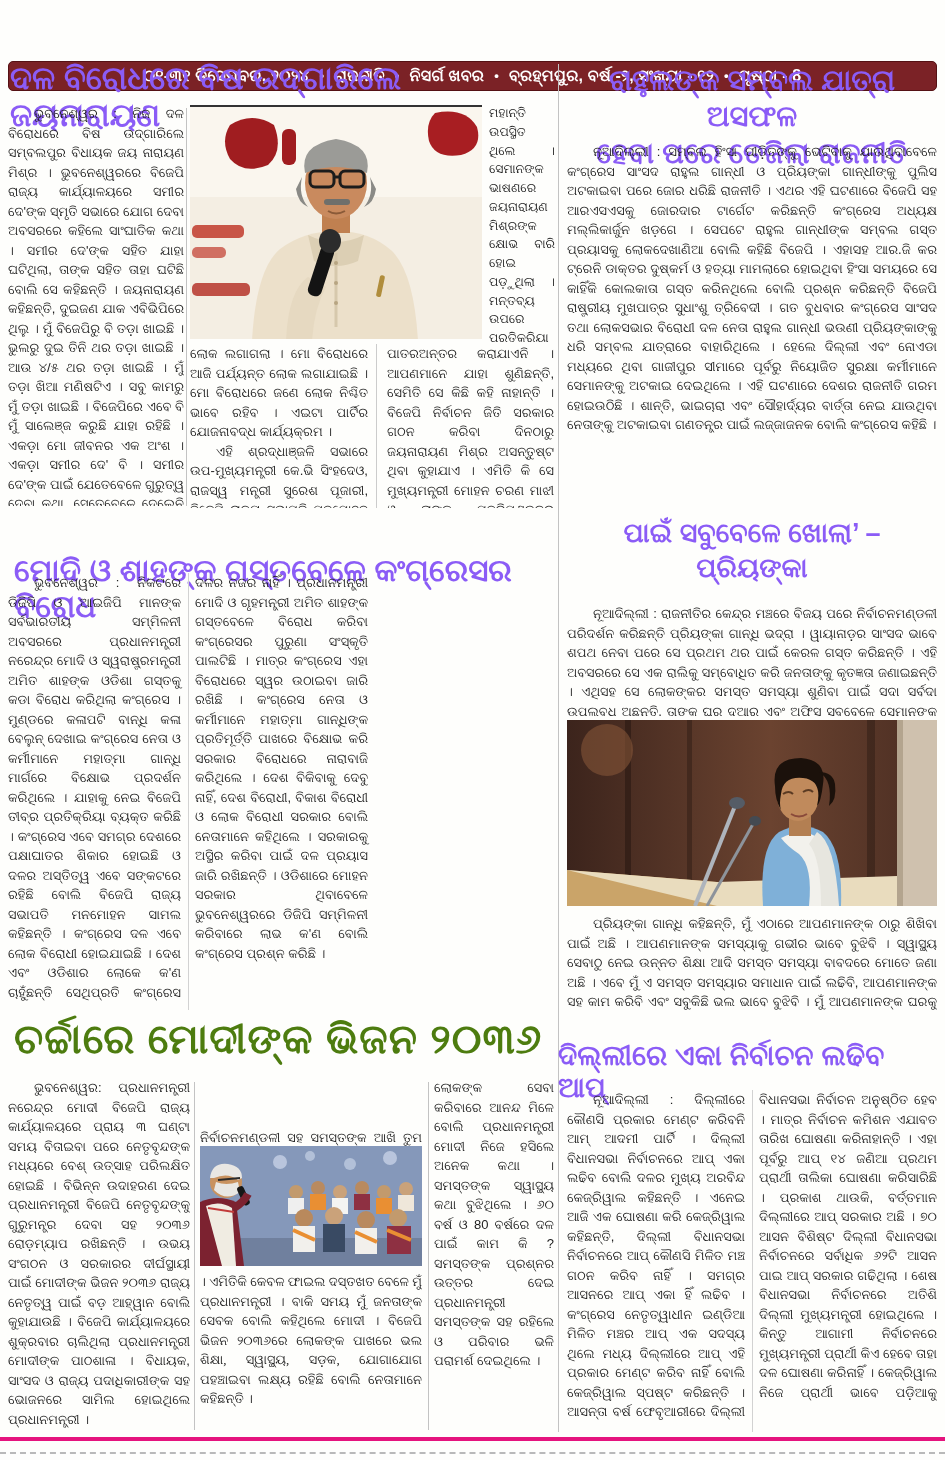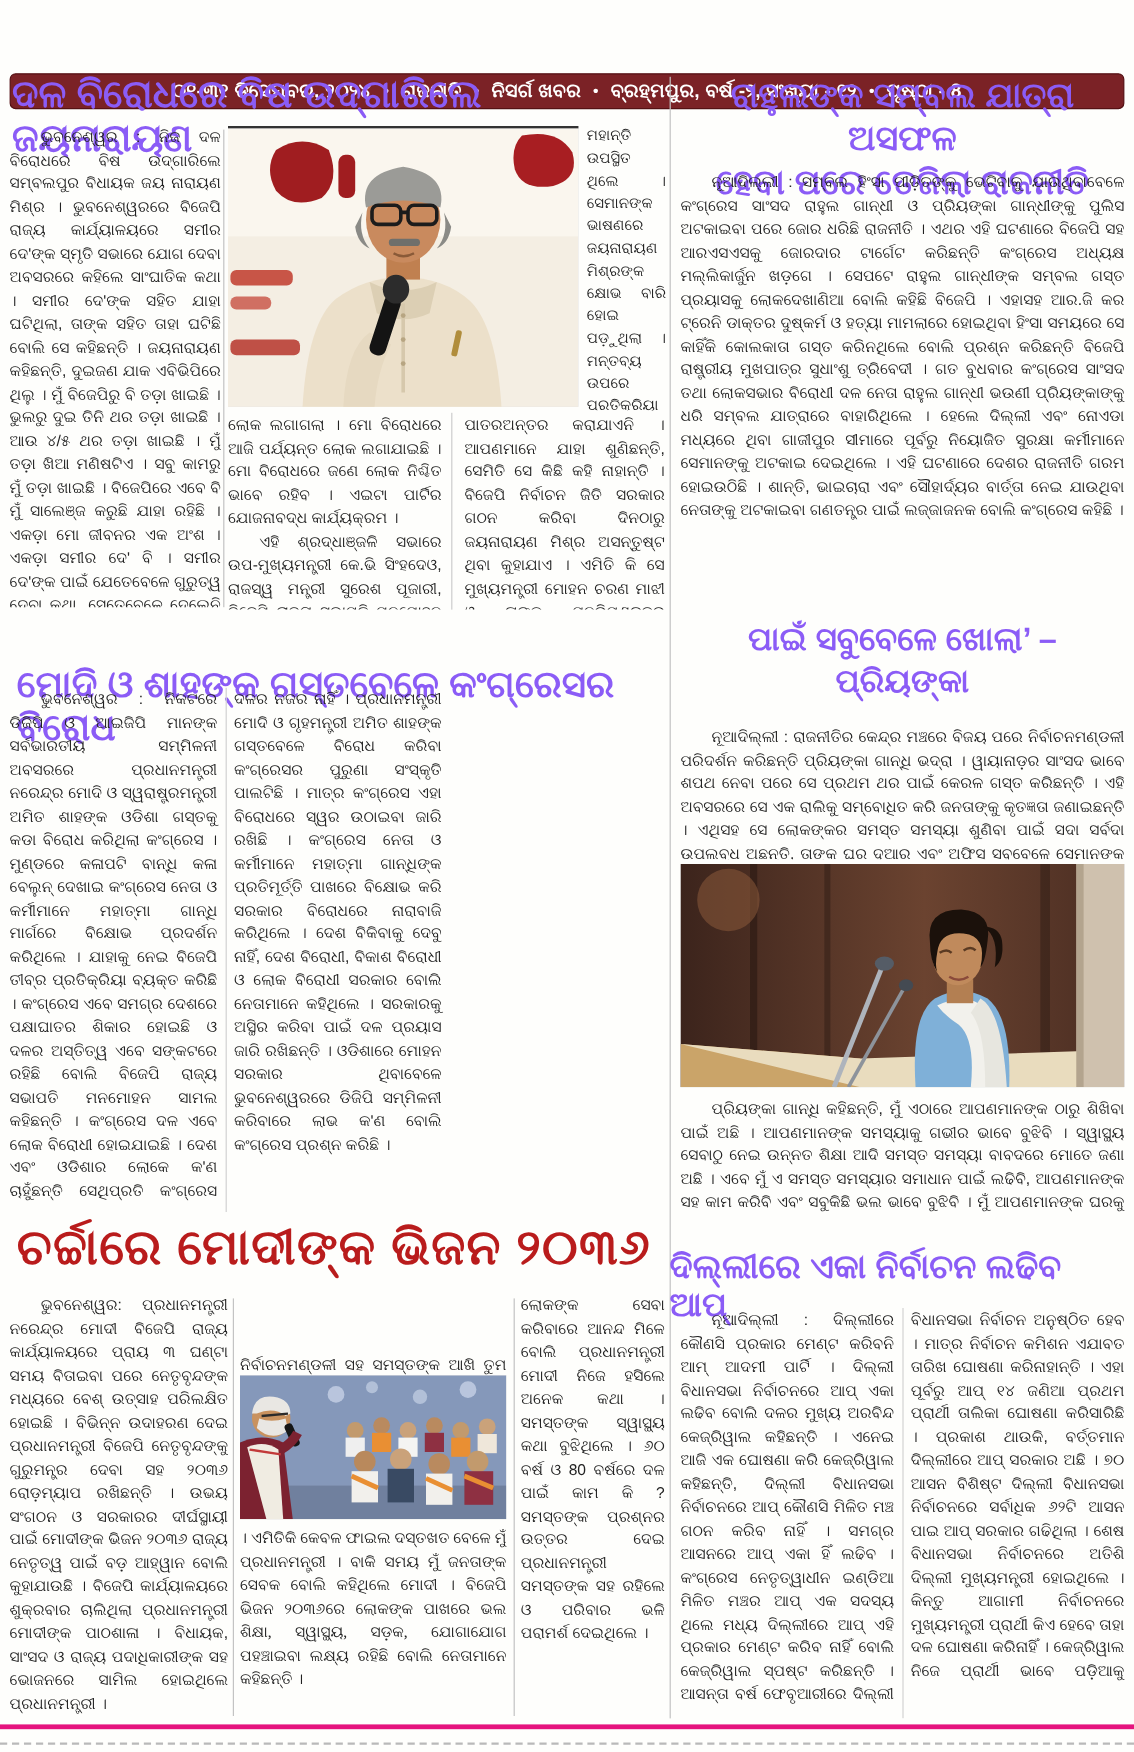--- a/index.html
+++ b/index.html
@@ -23,21 +23,21 @@
   .abs { position:absolute; }
   .vrule { position:absolute; width:1px; background:#c3c3c3; }
   .col-rule { border-left:1px solid #cccccc; }
 
   .cols3 { column-count:3; column-gap:14px; column-rule:1px solid #d2d2d2; column-fill:auto; }
   .cols2 { column-count:2; column-gap:14px; column-rule:1px solid #d2d2d2; column-fill:auto; }
 
   .photo-frame { position:absolute; overflow:hidden; background:#ddd; }
   .photo-frame svg { display:block; }
 
-  .red-hl { color:#b91c1c; }
+  .red-hl { color:#4d7c0f; }
   .rule-pink { position:absolute; left:0; width:945px; height:4px; background:#e5147e; }
   .rule-dash { position:absolute; left:0; width:945px; height:0; border-top:2px dashed #b9b9b9; }
 </style>
 </head>
 <body>
 
 <div class="page">
 
   <div class="masthead">
     <span>୦୧-୩୧ ଡିସେମ୍ବର, ୨୦୨୪</span>

